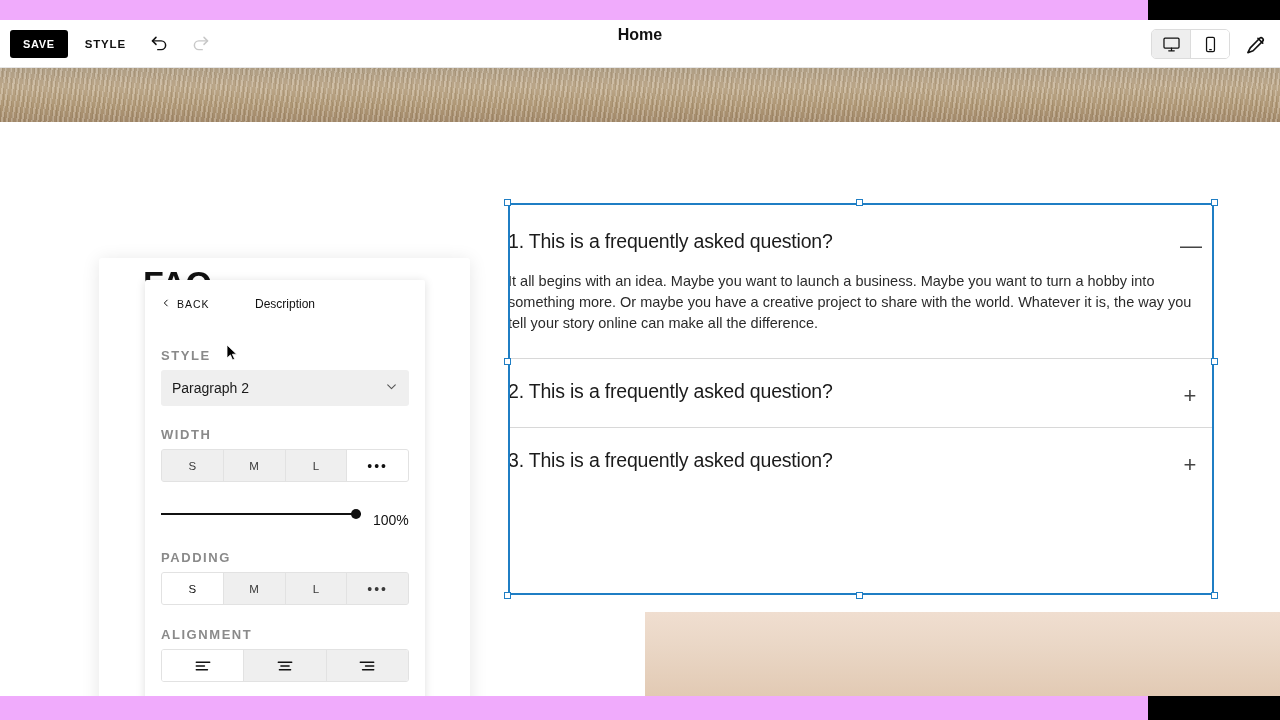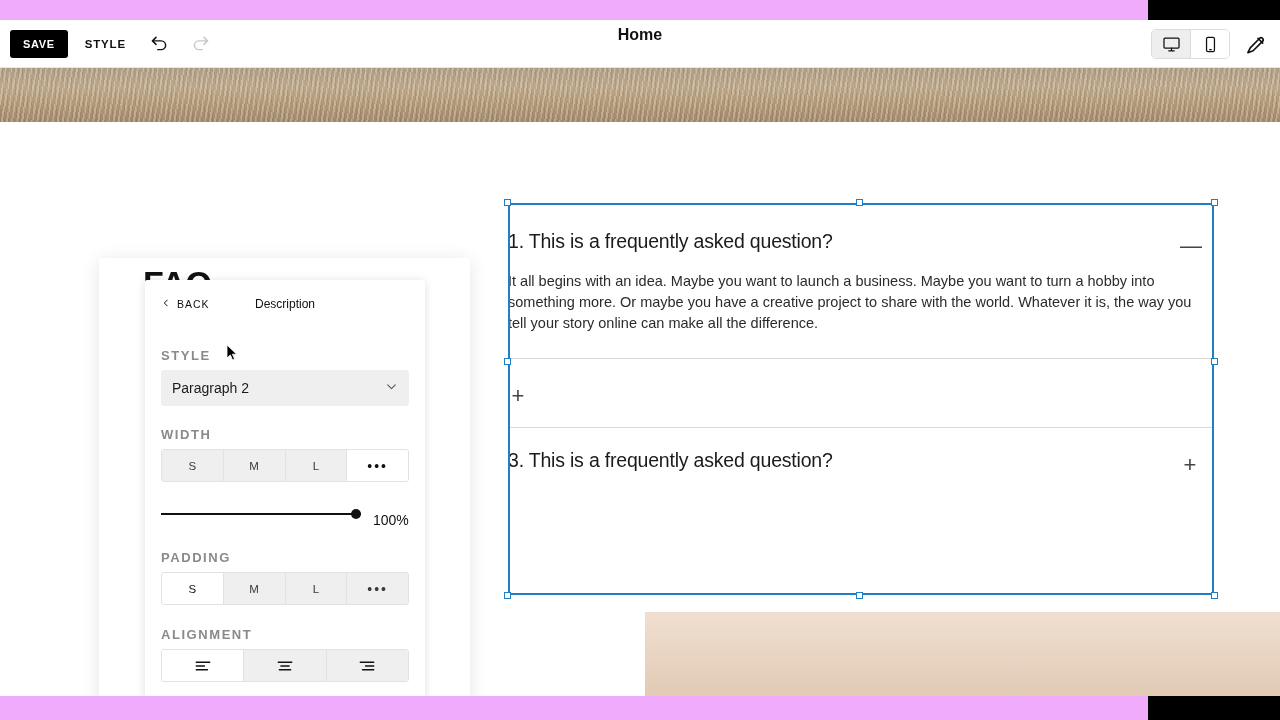--- a/index.html
+++ b/index.html
@@ -286,20 +286,21 @@
         <div class="faq-row">
           <div class="faq-q">1. This is a frequently asked question?</div>
           <div class="faq-sign">—</div>
         </div>
         <div class="faq-body">It all begins with an idea. Maybe you want to launch a business. Maybe you want to turn a hobby into something more. Or maybe you have a creative project to share with the world. Whatever it is, the way you tell your story online can make all the difference.</div>
       </div>
       <div class="faq-sep" style="margin-top:24px;"></div>
 
       <div class="faq-item item2">
         <div class="faq-row">
+          <div class="faq-q">2. This is a frequently asked question?</div>
           <div class="faq-sign">+</div>
         </div>
       </div>
       <div class="faq-sep"></div>
 
       <div class="faq-item item3">
         <div class="faq-row">
           <div class="faq-q">3. This is a frequently asked question?</div>
           <div class="faq-sign">+</div>
         </div>

